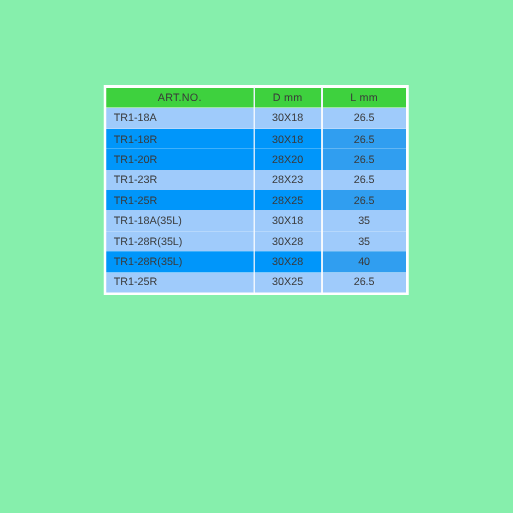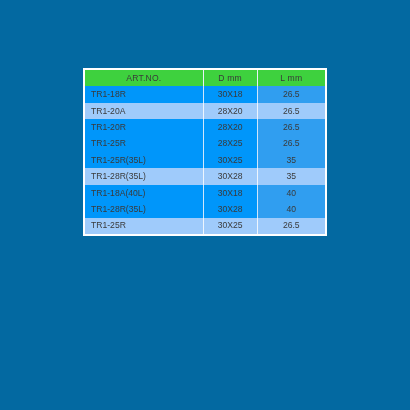--- a/index.html
+++ b/index.html
@@ -12,21 +12,21 @@
     width: 410px;
     height: 410px;
     overflow: hidden;
     font-family: "Liberation Sans", sans-serif;
     -webkit-font-smoothing: antialiased;
   }
   #page {
     position: relative;
     width: 410px;
     height: 410px;
-    background: #0369a1;
+    background: #86efac;
   }
   #spec-table-frame {
     position: absolute;
     left: 83px;
     top: 68px;
     width: 244px;
     background: #ffffff;
     padding: 2px;
     box-sizing: border-box;
   }
@@ -93,54 +93,54 @@
         <col class="c-l">
       </colgroup>
       <thead>
         <tr>
           <th>ART.NO.</th>
           <th>D mm</th>
           <th>L mm</th>
         </tr>
       </thead>
       <tbody id="table-body">
+          <tr class="row-light">
+            <td class="col-art">TR1-18A</td>
+            <td class="col-d">30X18</td>
+            <td class="col-l">26.5</td>
+          </tr>
           <tr class="row-dark">
             <td class="col-art">TR1-18R</td>
             <td class="col-d">30X18</td>
-            <td class="col-l">26.5</td>
-          </tr>
-          <tr class="row-light">
-            <td class="col-art">TR1-20A</td>
-            <td class="col-d">28X20</td>
             <td class="col-l">26.5</td>
           </tr>
           <tr class="row-dark">
             <td class="col-art">TR1-20R</td>
             <td class="col-d">28X20</td>
             <td class="col-l">26.5</td>
           </tr>
+          <tr class="row-light">
+            <td class="col-art">TR1-23R</td>
+            <td class="col-d">28X23</td>
+            <td class="col-l">26.5</td>
+          </tr>
           <tr class="row-dark">
             <td class="col-art">TR1-25R</td>
             <td class="col-d">28X25</td>
             <td class="col-l">26.5</td>
           </tr>
-          <tr class="row-dark">
-            <td class="col-art">TR1-25R(35L)</td>
-            <td class="col-d">30X25</td>
+          <tr class="row-light">
+            <td class="col-art">TR1-18A(35L)</td>
+            <td class="col-d">30X18</td>
             <td class="col-l">35</td>
           </tr>
           <tr class="row-light">
             <td class="col-art">TR1-28R(35L)</td>
             <td class="col-d">30X28</td>
             <td class="col-l">35</td>
-          </tr>
-          <tr class="row-dark">
-            <td class="col-art">TR1-18A(40L)</td>
-            <td class="col-d">30X18</td>
-            <td class="col-l">40</td>
           </tr>
           <tr class="row-dark">
             <td class="col-art">TR1-28R(35L)</td>
             <td class="col-d">30X28</td>
             <td class="col-l">40</td>
           </tr>
           <tr class="row-light">
             <td class="col-art">TR1-25R</td>
             <td class="col-d">30X25</td>
             <td class="col-l">26.5</td>

